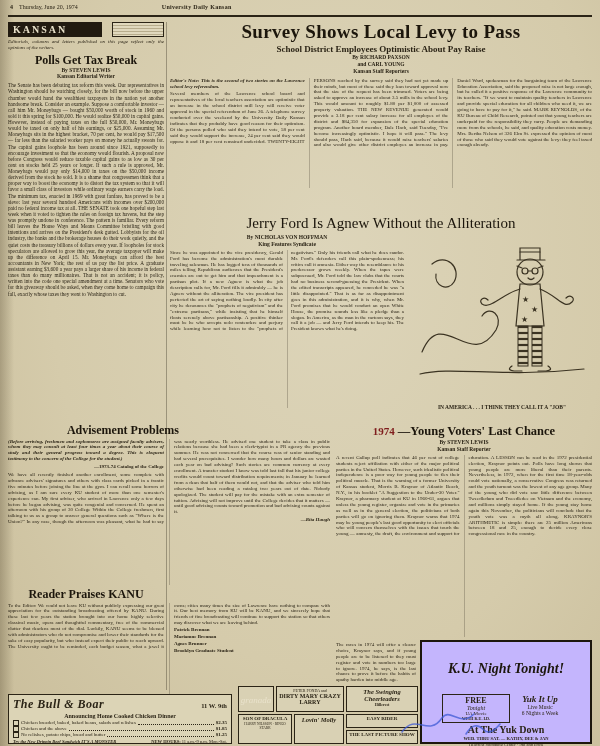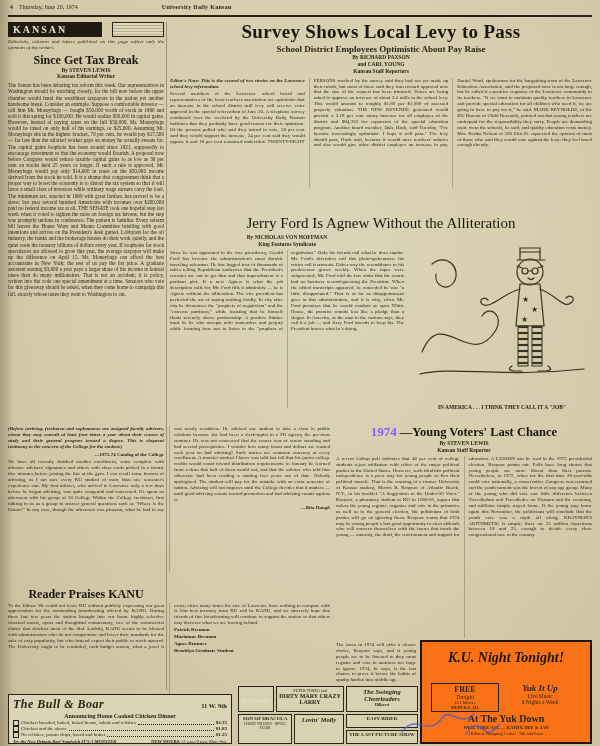--- a/index.html
+++ b/index.html
@@ -50,21 +50,21 @@
   .adv-head{width:230px;}
   .adv .cols2{margin-top:2px;height:146px;column-count:2;column-gap:10px;column-rule:1px solid rgba(43,36,22,.25);}
   .attr{display:block;font-weight:bold;text-align:right;margin:1px 0 2px 0;}
 
   .kanu{top:588px;left:8px;width:322px;}
   .kanu-head{width:156px;}
   .kanu .cols2{margin-top:2px;height:96px;column-count:2;column-gap:10px;column-rule:1px solid rgba(43,36,22,.25);}
 
   .voters{top:424px;left:336px;width:256px;}
   .voters-headrow{display:flex;justify-content:center;align-items:baseline;gap:3px;}
-  .voters-pre{font-size:13px;font-weight:bold;color:#8b5cf6;}
+  .voters-pre{font-size:11px;font-weight:bold;color:#7f1d1d;}
   .voters-head{font-size:12.5px;font-weight:bold;color:#1c160c;}
   .voters .cols2{margin-top:2px;height:182px;column-count:2;column-gap:9px;column-rule:1px solid rgba(43,36,22,.25);}
   .voters-cont{top:642px;left:336px;width:80px;height:56px;}
 
   .ad-box{border:1px solid #2b2416;background:#dcd4b6;overflow:hidden;}
   .bullboar{top:694px;left:8px;width:224px;height:50px;padding:2px 4px;box-sizing:border-box;}
   .bb-top{display:flex;align-items:baseline;}
   .bb-name{font-size:12px;font-weight:bold;font-style:italic;letter-spacing:.5px;}
   .bb-addr{font-size:6.5px;font-weight:bold;margin-left:auto;}
   .bb-announce{font-size:6px;font-weight:bold;text-align:center;margin:1px 0;}
@@ -85,21 +85,21 @@
   .cheer{left:108px;top:0;width:72px;height:26px;}
   .mv-script{font-size:6.5px;font-style:italic;font-weight:bold;display:block;line-height:1.1;}
   .mv-theater{font-size:4px;display:block;font-weight:bold;}
   .dracula{left:0;top:28px;width:54px;height:30px;}
   .molly{left:56px;top:28px;width:50px;height:30px;}
   .rider{left:108px;top:28px;width:72px;height:14px;}
   .lastpic{left:108px;top:44px;width:72px;height:14px;}
   .mv-small{font-size:5px;font-weight:bold;display:block;line-height:1.1;}
   .mv-tiny{font-size:3.5px;display:block;}
 
-  .kuad{top:640px;left:420px;width:172px;height:104px;border:2.5px solid #1d170d;background:#f97316;padding:9px;box-sizing:border-box;}
+  .kuad{top:640px;left:420px;width:172px;height:104px;border:2.5px solid #1d170d;background:#c4b5fd;padding:20px;box-sizing:border-box;}
   .ku-title{font-size:14px;font-weight:bold;font-style:italic;text-align:center;line-height:1;color:#1c160c;}
   .ku-mid{display:flex;margin-top:18px;align-items:stretch;}
   .ku-free{border:1.5px solid #2b2416;width:64px;text-align:center;padding:1px;flex:none;}
   .ku-free .f1{font-size:8px;font-weight:bold;display:block;}
   .ku-free .f2{font-size:6px;font-style:italic;display:block;}
   .ku-free .f3{font-size:5px;display:block;}
   .ku-free .f4{font-size:4px;font-weight:bold;display:block;}
   .ku-right{flex:1;text-align:center;}
   .ku-yuk{font-size:9px;font-weight:bold;font-style:italic;display:block;}
   .ku-live{font-size:5.5px;display:block;line-height:1.15;}
@@ -134,21 +134,21 @@
   <div class="byline">By RICHARD PAXSON</div>
   <div class="byline">and CARL YOUNG</div>
   <div class="byline">Kansan Staff Reporters</div>
   <div class="cols3 body-text">
     <span class="note">Editor's Note: This is the second of two stories on the Lawrence school levy referendum.</span>
     <span>Several members of the Lawrence school board and representatives of the local teachers association are optimistic that an increase in the school district mill levy will receive voter approval in the special referendum of June 26. A telephone survey conducted over the weekend by the University Daily Kansan indicates that they probably have good reason for their optimism. Of the persons polled who said they intend to vote, 58 per cent said they would support the increase, 24 per cent said they would oppose it and 18 per cent remained undecided. TWENTY-EIGHT PERSONS reached by the survey said they had not yet made up their minds, but most of these said they lean toward approval now that the size of the request has been trimmed. Voters are being asked to approve an increase of about 3.5 mills in the school levy. This would amount to roughly $1.80 per $1,000 of assessed property valuation. THE NEW REVENUE generated would provide a 3.18 per cent salary increase for all employes of the district and $84,350 for expansion of the special education program. Another board member, Dale Hach, said Tuesday, "I've become increasingly optimistic. I hope it will pass." The levy should pass, Hach said, because it would raise teachers' salaries and also would give other district employes an increase in pay. Daniel Ward, spokesman for the bargaining team of the Lawrence Education Association, said the proposed raise is not large enough, but he called it a positive response of the Lawrence community to its teachers. "If we want to maintain quality teachers in Lawrence and provide special education for all children who need it, we are going to have to pay for it," he said. MARK REYNOLDS, of the KU Bureau of Child Research, pointed out that young teachers are underpaid for the responsibility they carry. People are demanding more from the schools, he said, and quality education costs money. Mrs. Bertha Nelson of 326 Elm St. expressed the opinion of most of those who said they would vote against the levy: they feel taxed enough already.</span>
   </div>
 </div>
 
 <div class="abs rich">
-  <div class="headline-md">Since Get Tax Break</div>
+  <div class="headline-md">Polls Get Tax Break</div>
   <div class="byline">By STEVEN LEWIS</div>
   <div class="byline">Kansan Editorial Writer</div>
   <div class="body-text">The Senate has been debating tax reform this week. Our representatives in Washington should be watching closely, for the bill now before the upper chamber would hand the wealthiest taxpayers in the nation yet another handsome break. Consider an example. Suppose a comfortable investor — call him Mr. Moneybags — bought $50,000 worth of stock in 1960 and sold it this spring for $100,000. He would realize $50,000 in capital gains. However, instead of paying taxes on the full $50,000, Mr. Moneybags would be taxed on only half of his earnings, or $25,000. Assuming Mr. Moneybags sits in the highest bracket, 70 per cent, he would pay $17,500 — far less than the salaried worker pays on money he actually sweats for. The capital gains loophole has been around since 1921, supposedly to encourage investment so that the economy would flourish. A proposal now before Congress would reduce taxable capital gains to as low as 30 per cent on stocks held 25 years or longer. If such a rule is approved, Mr. Moneybags would pay only $14,000 in taxes on the $50,000 income derived from the stock he sold. It is a shame that congressmen think that a proper way to boost the economy is to distort the tax system so that it will favor a small class of investors while ordinary wage earners carry the load. The minimum tax, enacted in 1969 with great fanfare, has proved to be a sieve: last year several hundred Americans with incomes over $200,000 paid no federal income tax at all. THE SENATE took one hopeful step last week when it voted to tighten the rules on foreign tax havens, but the step was promptly undone in conference. The pattern is familiar. Every reform bill leaves the House Ways and Means Committee bristling with good intentions and arrives on the President's desk gutted. Lobbyists for the oil industry, the banks and the brokerage houses do their work quietly, and the quiet costs the treasury billions of dollars every year. If loopholes for stock speculators are allowed to grow this year, the average taxpayer will make up the difference on April 15. Mr. Moneybags can afford the best accountants in New York; the rest of us pay the list price. A graduate assistant earning $3,600 a year pays a larger share of his income in federal taxes than do many millionaires. That is not an accident; it is policy, written into the code one special amendment at a time. Senators who vote for this giveaway should be asked, when they come home to campaign this fall, exactly whose taxes they went to Washington to cut.</div>
 </div>
 
 <div class="abs ford">
   <div class="headline-lg ford-head">Jerry Ford Is Agnew Without the Alliteration</div>
   <div class="ford-row">
     <div class="ford-left">
       <div class="byline">By NICHOLAS VON HOFFMAN</div>
@@ -183,20 +183,21 @@
         <text x="110" y="68" font-size="8" fill="#3b3322">★</text>
         <text x="119" y="78" font-size="8" fill="#3b3322">★</text>
         <text x="109" y="88" font-size="8" fill="#3b3322">★</text>
       </svg>
       <div class="cartoon-caption">IN AMERICA . . . I THINK THEY CALL IT A "JOB"</div>
     </div>
   </div>
 </div>
 
 <div class="abs adv">
+  <div class="headline-md adv-head">Advisement Problems</div>
   <div class="cols2 body-text">
     <span class="note">(Before arriving, freshmen and sophomores are assigned faculty advisers, whom they may consult at least four times a year about their course of study and their general progress toward a degree. This is eloquent testimony to the concern of the College for the student.)</span>
     <span class="attr">—1973-74 Catalog of the College</span>
     <span>We have all recently finished another enrollment, some complete with advance advisers' signatures and others with class cards picked in a frantic five minutes before joining the line at the gym. I can recall some horrors of advising, as I am sure every KU student of more than one semester's experience can. My first adviser, who arrived in Lawrence only a few days before he began advising, was quite congenial and concerned. He spent an afternoon with his group of 30 College Within the College freshmen, first talking to us as a group to answer general questions such as "Where is the Union?" In any case, though the afternoon was pleasant, what he had to say was nearly worthless. He advised one student to take a class in public relations because she had been a clerk-typist in a PR agency the previous summer. He was not concerned that the course was of senior standing and had several prerequisites. I wonder how many hours and dollars are wasted each year on bad advising? Such stories are common currency at every enrollment. A transfer student I know was told last fall that his junior college credits would count toward distribution requirements; in January he learned from a dean that half of them would not, and that the adviser who told him otherwise had been reading a catalog two years out of date. Nobody apologized. The student will pay for the mistake with an extra semester of tuition. Advising will not improve until the College decides that it matters — until good advising counts toward promotion and bad advising counts against it.</span>
     <span class="sig">—Rita Haugh</span>
   </div>
 </div>
 
 <div class="abs kanu">
   <div class="headline-md kanu-head">Reader Praises KANU</div>

